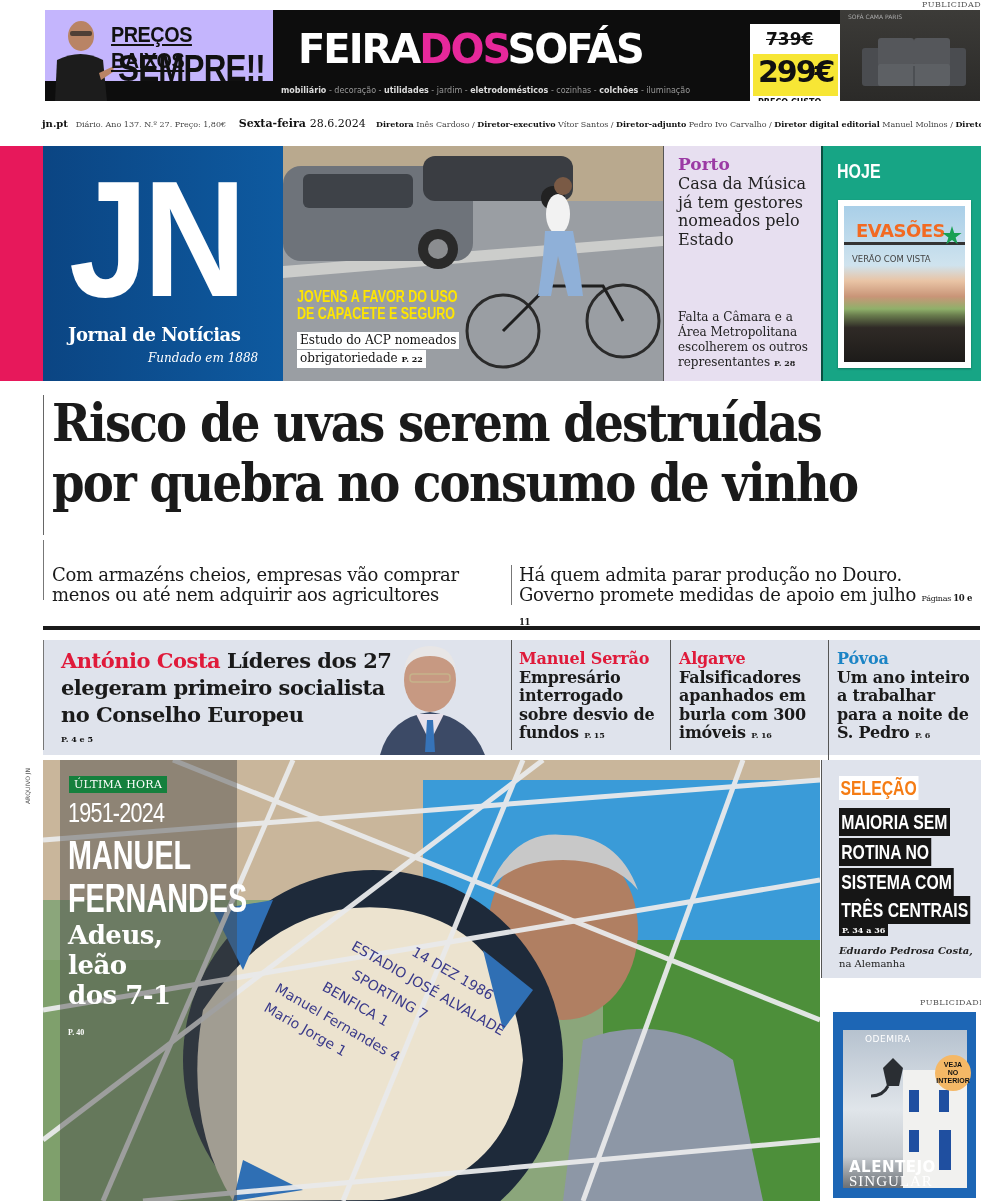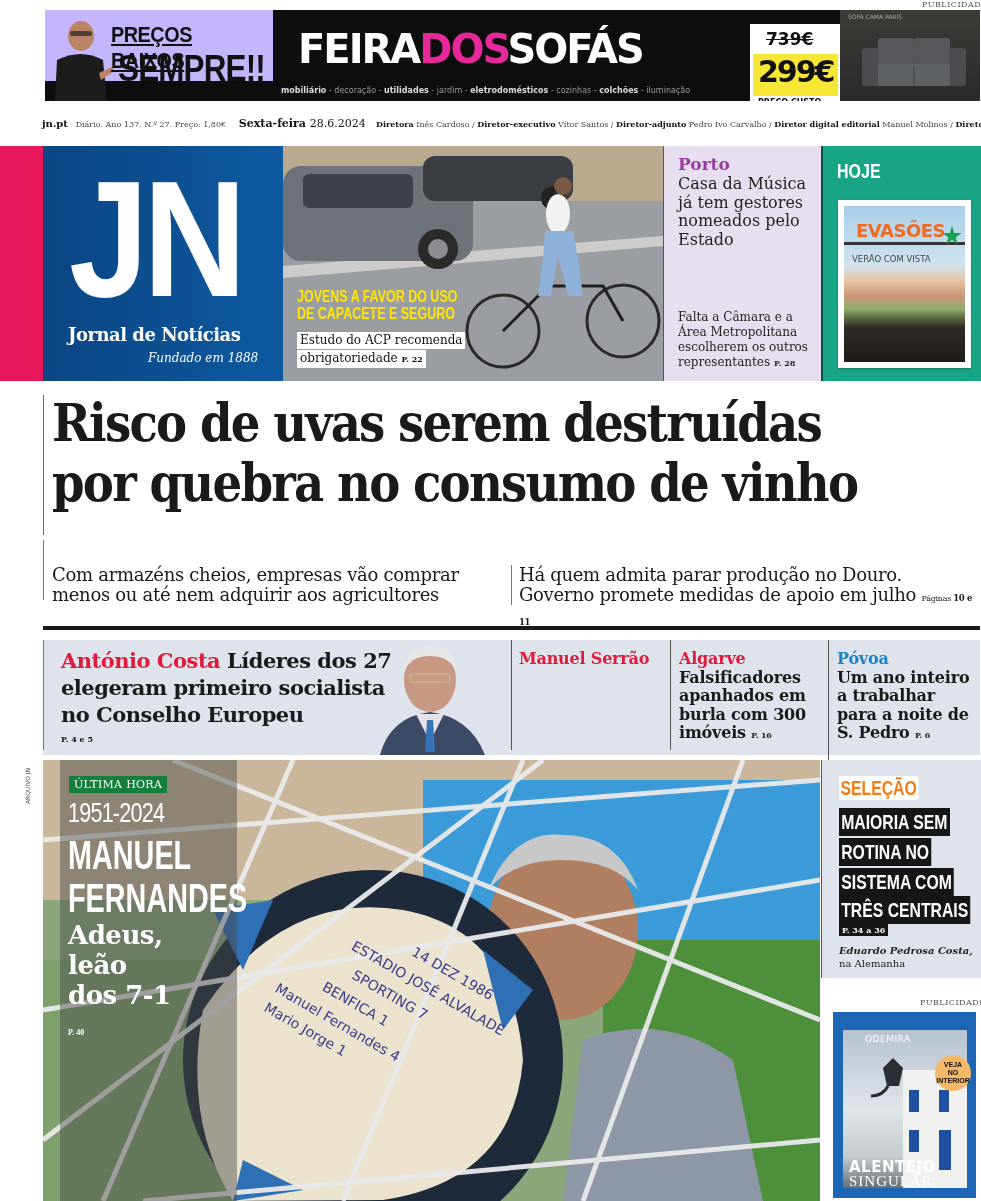--- a/index.html
+++ b/index.html
@@ -188,21 +188,21 @@
     <circle cx="340" cy="175" r="36" fill="none" stroke="#2a2a2a" stroke-width="3"></circle>
     <polyline points="220,185 265,140 320,140 340,175" fill="none" stroke="#1f1f1f" stroke-width="3"></polyline>
     <ellipse cx="275" cy="68" rx="12" ry="20" fill="#f2f2f2"></ellipse>
     <path d="M262 85 Q260 120 255 150 L268 150 L275 110 L285 150 L300 150 Q295 110 290 85 Z" fill="#8fb0d8"></path>
     <circle cx="280" cy="40" r="9" fill="#7a5a45"></circle>
   </svg>
   <div id="bike-headline" class="abs">
     <div>JOVENS A FAVOR DO USO</div>
     <div>DE CAPACETE E SEGURO</div>
   </div>
-  <div class="bike-sub" style="top:186px">Estudo do ACP recomenda</div>
+  <div class="bike-sub" style="top:186px">Estudo do ACP nomeados</div>
   <div class="bike-sub" style="top:204px"><span>obrigatoriedade</span> <b>P. 22</b></div>
 </div>
 
 <div id="porto-block" class="abs">
   <div id="porto-kicker" class="abs">Porto</div>
   <div id="porto-title" class="abs">Casa da Música já tem gestores nomeados pelo Estado</div>
   <div id="porto-sub" class="abs"><span>Falta a Câmara e a Área Metropolitana escolherem os outros representantes</span> <b>P. 28</b></div>
 </div>
 
 <div id="hoje-block" class="abs">
@@ -243,20 +243,21 @@
     <rect x="60" y="42" width="40" height="8" rx="3" fill="none" stroke="#c6b28a" stroke-width="1.5"></rect>
   </svg>
 </div>
 
 <div id="costa-text" class="abs"><span class="kicker">António Costa</span> <span>Líderes dos 27 elegeram primeiro socialista no Conselho Europeu</span></div>
 <div id="costa-page" class="abs">P. 4 e 5</div>
 
 <div class="sec-rule" style="left:511px;top:640px;height:110px;"></div>
 <div class="sec-col" style="left:519px;width:150px;">
   <div class="k-red">Manuel Serrão</div>
+  <div><span>Empresário interrogado sobre desvio de fundos</span> <span class="pg">P. 15</span></div>
 </div>
 
 <div class="sec-rule" style="left:670px;top:640px;height:110px;"></div>
 <div class="sec-col" style="left:679px;width:150px;">
   <div class="k-red">Algarve</div>
   <div><span>Falsificadores apanhados em burla com 300 imóveis</span> <span class="pg">P. 16</span></div>
 </div>
 
 <div class="sec-rule" style="left:828px;top:640px;height:125px;"></div>
 <div class="sec-col" style="left:837px;width:142px;">

